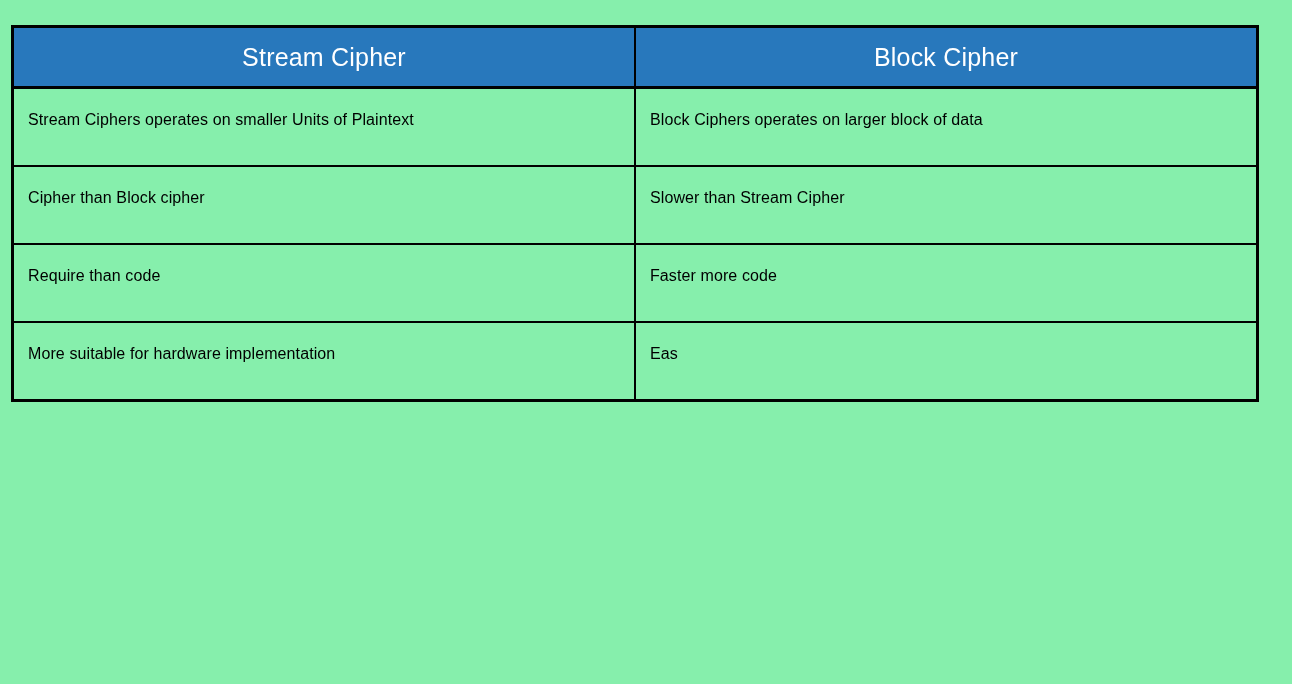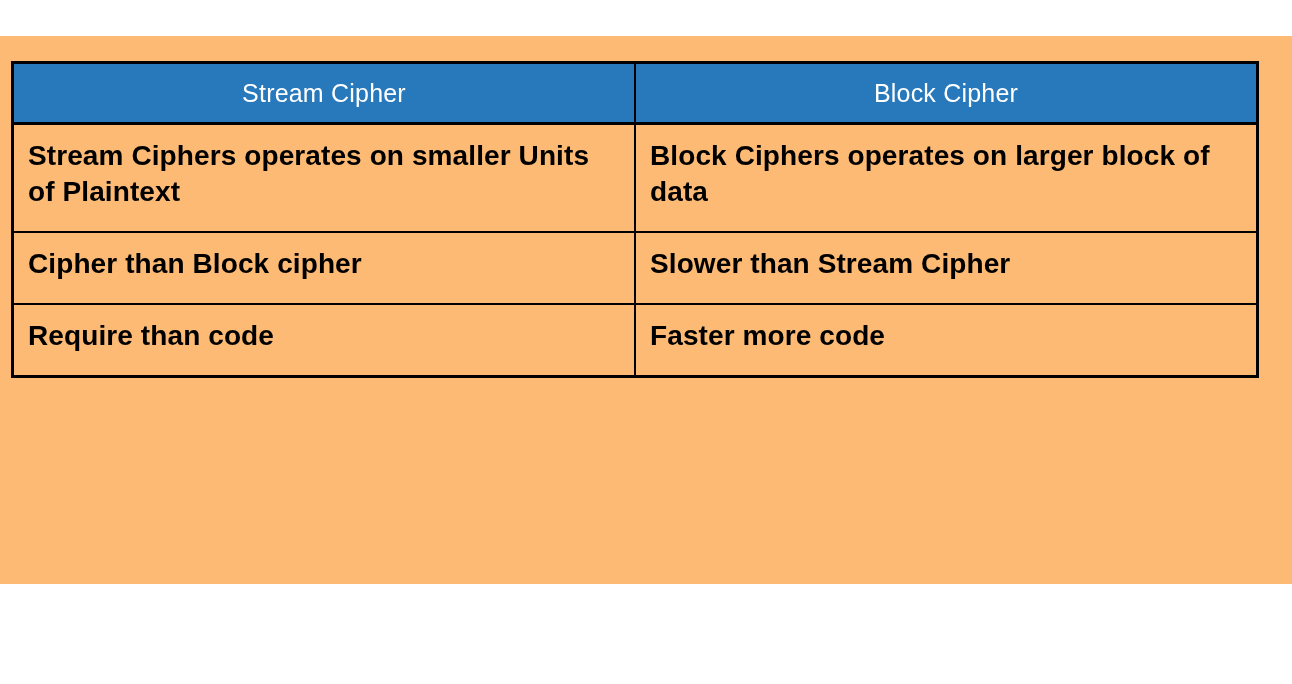--- a/index.html
+++ b/index.html
@@ -7,24 +7,23 @@
     padding: 0;
     background: #ffffff;
     width: 1292px;
     height: 684px;
     font-family: "Liberation Sans", "DejaVu Sans", sans-serif;
     -webkit-font-smoothing: antialiased;
   }
   .page {
     position: relative;
     width: 1292px;
-    height: 548px;
-    background: #fdba74;
+    height: 684px;
+    background: #86efac;
     overflow: hidden;
-    margin-top: 36px;
   }
   table.cipher-table {
     position: absolute;
     left: 11px;
     top: 25px;
     width: 1248px;
     border-collapse: collapse;
     border: 3px solid #000000;
     table-layout: fixed;
   }
@@ -40,28 +39,27 @@
     vertical-align: middle;
     height: 58px;
     border: 2px solid #000000;
     border-bottom: 3px solid #000000;
     padding: 0 10px;
     letter-spacing: 0.2px;
   }
   table.cipher-table td {
     border: 2px solid #000000;
     color: #000000;
-    font-size: 28px;
+    font-size: 16px;
     line-height: 36px;
     vertical-align: top;
     text-align: left;
-    padding: 13px 16px 21px 14px;
+    padding: 13px 16px 27px 14px;
     letter-spacing: 0.1px;
     word-wrap: break-word;
-    font-weight: bold;
   }
 </style>
 </head>
 <body>
 
 <div class="page">
   <table class="cipher-table">
     <colgroup>
       <col>
       <col>
@@ -78,15 +76,19 @@
         <td>Block Ciphers operates on larger block of data</td>
       </tr>
       <tr>
         <td>Cipher than Block cipher</td>
         <td>Slower than Stream Cipher</td>
       </tr>
       <tr>
         <td>Require than code</td>
         <td>Faster more code</td>
       </tr>
+      <tr>
+        <td>More suitable for hardware implementation</td>
+        <td>Eas</td>
+      </tr>
     </tbody>
   </table>
 </div>
 
 </body></html>

